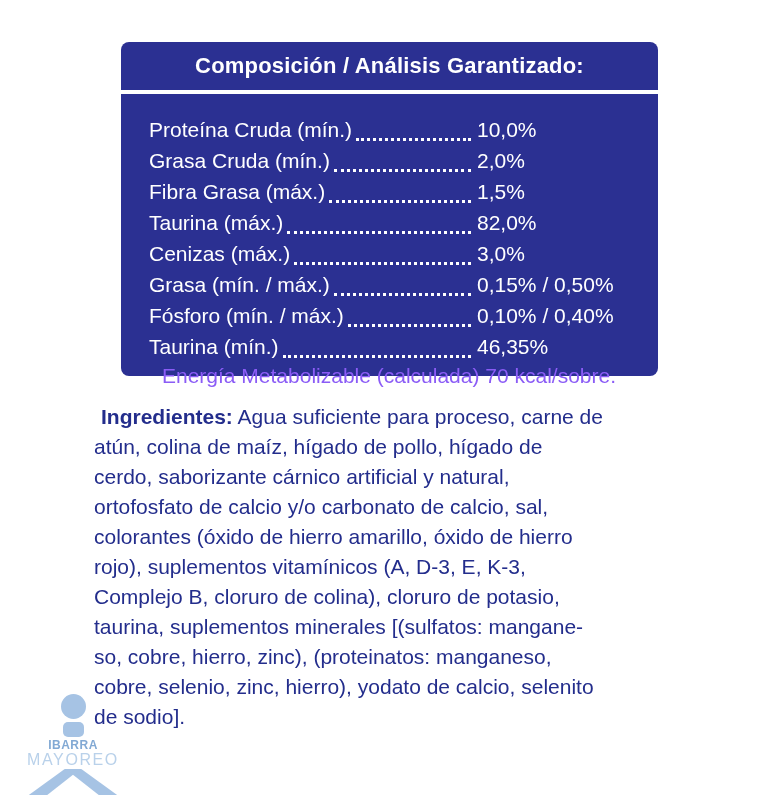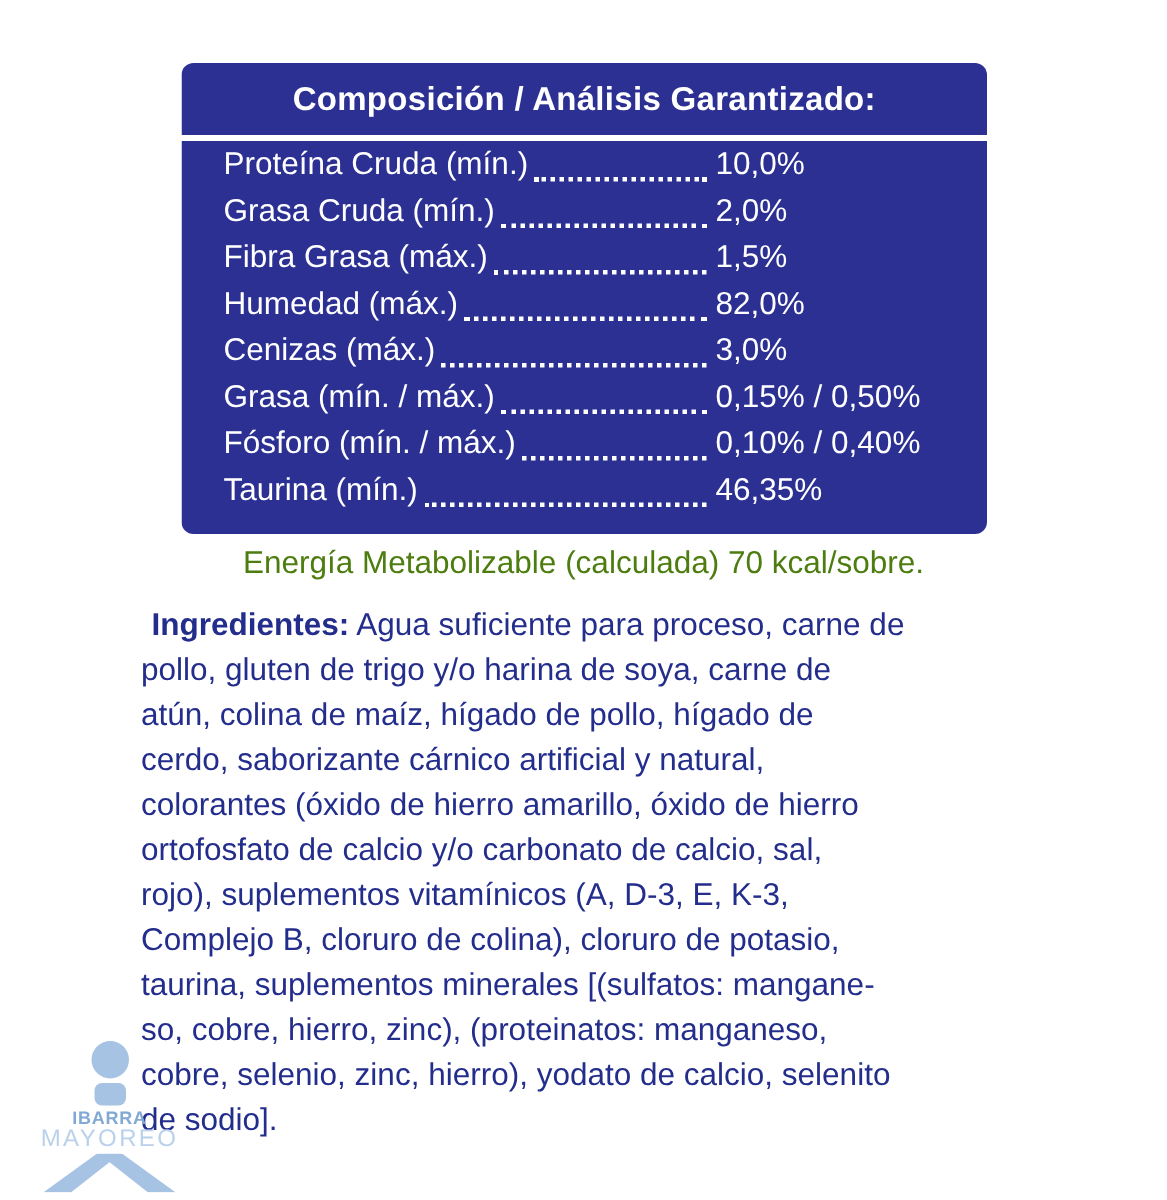--- a/index.html
+++ b/index.html
@@ -37,21 +37,21 @@
     font-size: 22px;
     font-weight: bold;
     letter-spacing: 0.2px;
   }
   .panel-gap {
     height: 4px;
     background: #ffffff;
   }
   .panel-body {
     background: #2b3092;
-    padding: 4px 26px 10px 28px;
+    padding: 24px 26px 10px 28px;
   }
   .row {
     display: flex;
     align-items: baseline;
     height: 31px;
     color: #ffffff;
     font-size: 21px;
   }
   .row-label {
     white-space: nowrap;
@@ -70,21 +70,21 @@
     white-space: nowrap;
   }
 
   
   .energy {
     position: absolute;
     top: 364px;
     left: 0;
     width: 778px;
     text-align: center;
-    color: #4d7c0f;
+    color: #8b5cf6;
     font-size: 21px;
   }
 
   
   .ingredients {
     position: absolute;
     left: 94px;
     top: 402px;
     width: 606px;
     color: #232d8c;
@@ -171,21 +171,21 @@
         <span class="row-label">Grasa Cruda (mín.)</span>
         <span class="row-leader"></span>
         <span class="row-value">2,0%</span>
       </div>
       <div class="row">
         <span class="row-label">Fibra Grasa (máx.)</span>
         <span class="row-leader"></span>
         <span class="row-value">1,5%</span>
       </div>
       <div class="row">
-        <span class="row-label">Humedad (máx.)</span>
+        <span class="row-label">Taurina (máx.)</span>
         <span class="row-leader"></span>
         <span class="row-value">82,0%</span>
       </div>
       <div class="row">
         <span class="row-label">Cenizas (máx.)</span>
         <span class="row-leader"></span>
         <span class="row-value">3,0%</span>
       </div>
       <div class="row">
         <span class="row-label">Grasa (mín. / máx.)</span>
@@ -203,25 +203,24 @@
         <span class="row-value">46,35%</span>
       </div>
 
     </div>
   </div>
 
   <div class="energy">Energía Metabolizable (calculada) 70 kcal/sobre.</div>
 
   <div class="ingredients">
     <div class="ing-line first"><span class="ing-label">Ingredientes:</span><span> Agua suficiente para proceso, carne de</span></div>
-    <div class="ing-line">pollo, gluten de trigo y/o harina de soya, carne de</div>
     <div class="ing-line">atún, colina de maíz, hígado de pollo, hígado de</div>
     <div class="ing-line">cerdo, saborizante cárnico artificial y natural,</div>
+    <div class="ing-line">ortofosfato de calcio y/o carbonato de calcio, sal,</div>
     <div class="ing-line">colorantes (óxido de hierro amarillo, óxido de hierro</div>
-    <div class="ing-line">ortofosfato de calcio y/o carbonato de calcio, sal,</div>
     <div class="ing-line">rojo), suplementos vitamínicos (A, D-3, E, K-3,</div>
     <div class="ing-line">Complejo B, cloruro de colina), cloruro de potasio,</div>
     <div class="ing-line">taurina, suplementos minerales [(sulfatos: mangane-</div>
     <div class="ing-line">so, cobre, hierro, zinc), (proteinatos: manganeso,</div>
     <div class="ing-line">cobre, selenio, zinc, hierro), yodato de calcio, selenito</div>
     <div class="ing-line">de sodio].</div>
   </div>
 
   <div class="logo">
     <div class="logo-head"></div>

